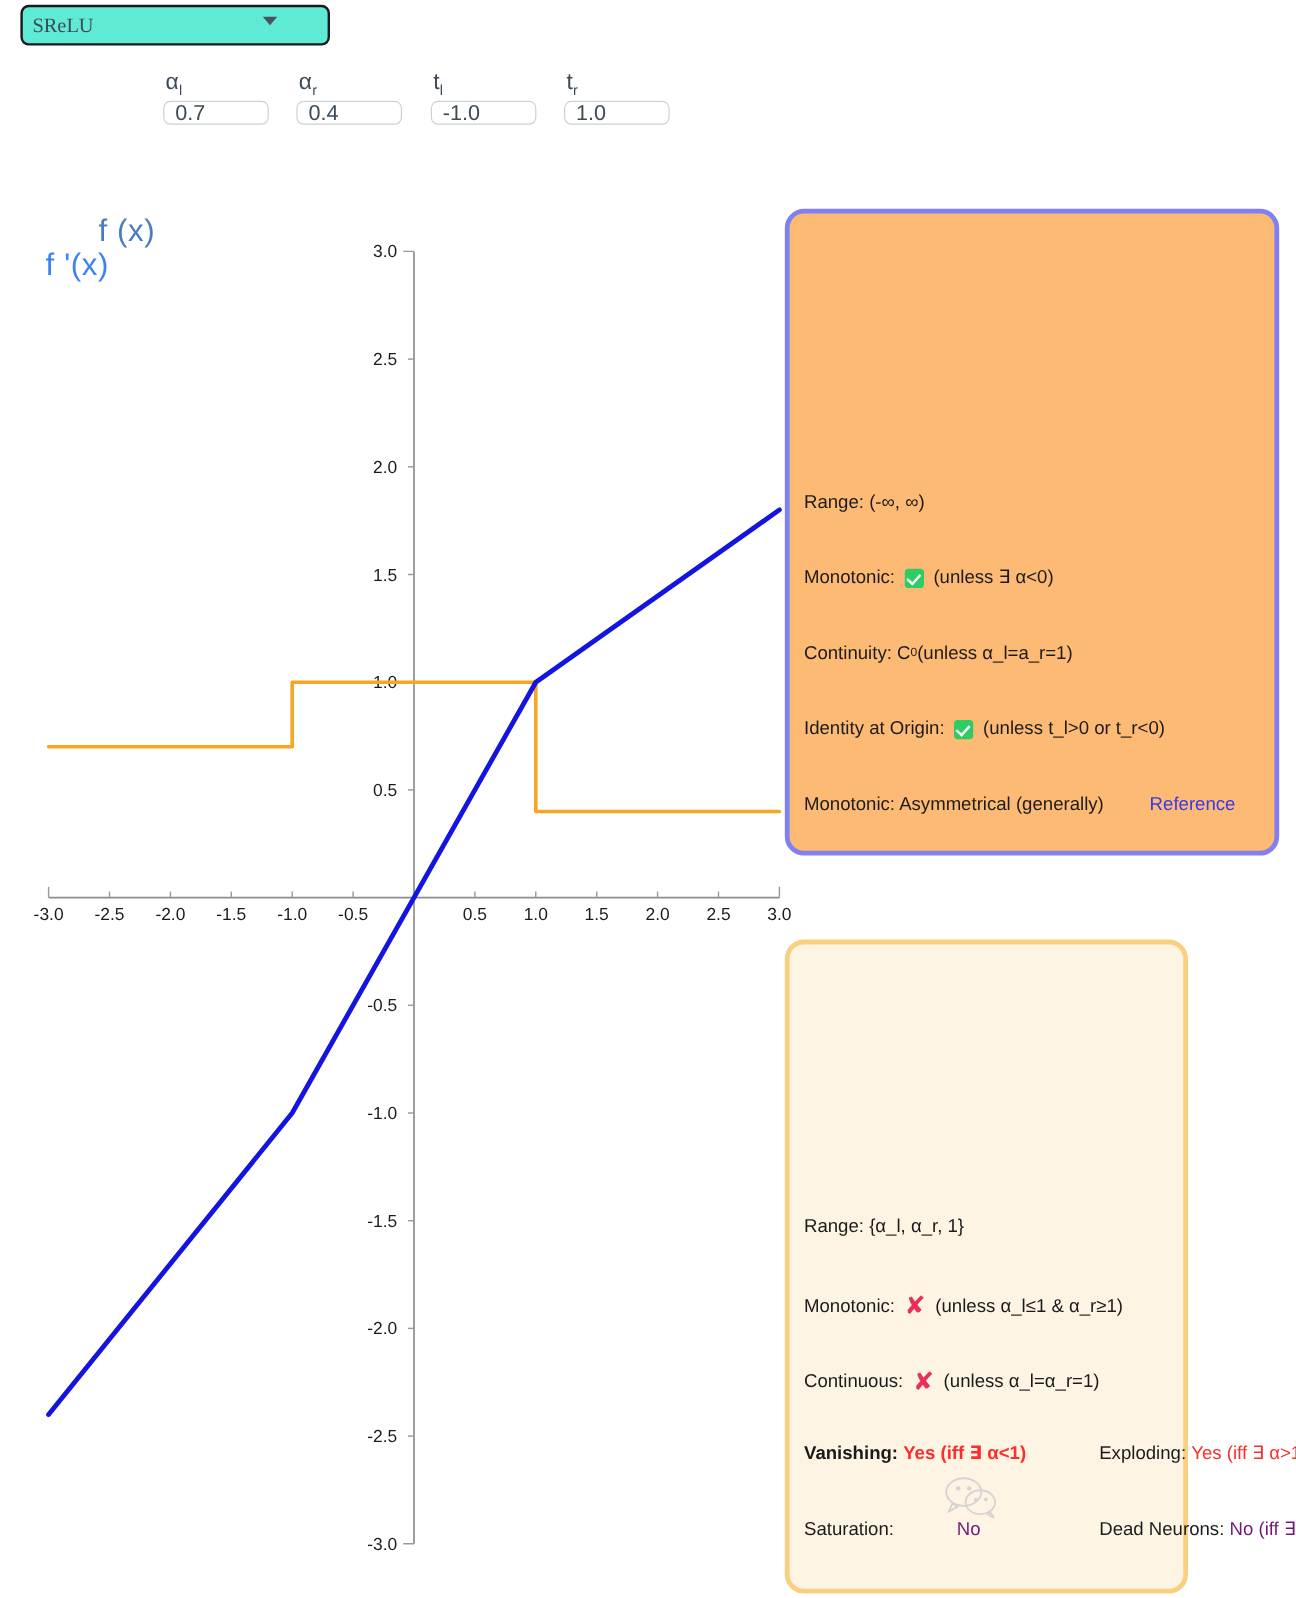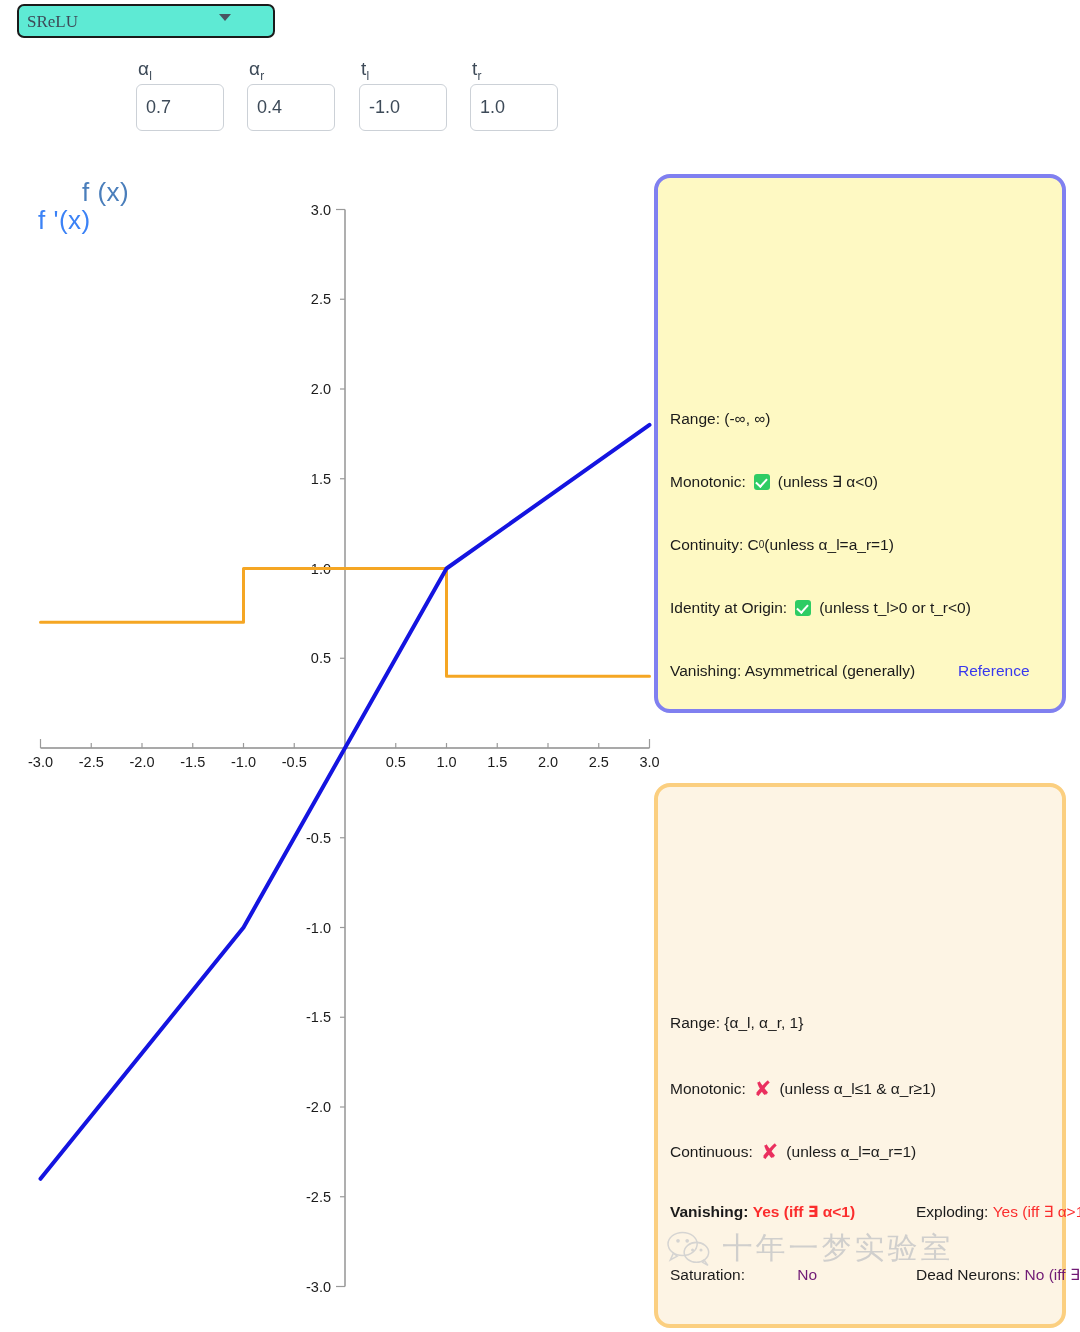--- a/index.html
+++ b/index.html
@@ -25,21 +25,21 @@
     border-top:7px solid #4a5260;
   }
 
   .param{position:absolute;}
   .param .plabel{
     position:absolute;top:0;left:2px;
     font-size:19px;color:#3d4a58;letter-spacing:.2px;white-space:nowrap;
   }
   .param .plabel sub{font-size:12px;}
   .param input{
-    position:absolute;top:26px;left:0;width:88px;height:47px;box-sizing:border-box;
+    position:absolute;top:26px;left:0;width:88px;height:20px;box-sizing:border-box;
     border:1px solid #ccd1d7;border-radius:6px;background:#fff;
     font-family:"Liberation Sans",sans-serif;font-size:18px;color:#3d4a58;
     padding:0 9px;
   }
   #param-al{left:136px;top:58px;}
   #param-ar{left:247px;top:58px;}
   #param-tl{left:359px;top:58px;}
   #param-tr{left:470px;top:58px;}
 
   
@@ -51,24 +51,24 @@
   #legend-fx{color:#4a7ebb;margin-left:44px;}
   #legend-dfx{color:#3b82f6;}
 
   
   .panel{
     position:absolute;box-sizing:border-box;border-radius:16px;
     font-size:15.5px;line-height:1;
   }
   #panel-properties{
     left:654px;top:174px;width:412px;height:539px;
-    background:#fef9c3;border:4px solid #8080f0;
+    background:#fdba74;border:4px solid #8080f0;
   }
   #panel-gradients{
-    left:654px;top:783px;width:412px;height:545px;
+    left:654px;top:783px;width:336px;height:545px;
     background:#fdf4e4;border:4px solid #fbcf80;
   }
   .prow{
     position:absolute;left:12px;white-space:nowrap;
     display:flex;align-items:center;
   }
   .tick-box{
     display:inline-block;width:16px;height:16px;border-radius:3px;
     background:#2ecc64;position:relative;margin:0 8px;flex:0 0 auto;
   }
@@ -218,21 +218,21 @@
     <span> (unless α_l=a_r=1)</span>
   </div>
 
   <div class="prow" id="p-identity">
     <span>Identity at Origin:</span>
     <span class="tick-box"></span>
     <span>(unless t_l&gt;0 or t_r&lt;0)</span>
   </div>
 
   <div class="prow" id="p-symmetry">
-    <span>Vanishing: Asymmetrical (generally)</span>
+    <span>Monotonic: Asymmetrical (generally)</span>
   </div>
   <div class="prow ref-link" id="p-reference">Reference</div>
 </div>
 
 <div class="panel" id="panel-gradients">
   <div class="prow" id="g-range">
     <span>Range: {α_l, α_r, 1}</span>
   </div>
 
   <div class="prow" id="g-monotonic">
@@ -274,14 +274,13 @@
   <svg id="wechat-icon" viewBox="0 0 60 46">
     <ellipse cx="21" cy="17" rx="19" ry="15" fill="none" stroke="#cfcfcf" stroke-width="2"></ellipse>
     <path d="M9 29 L5 38 L14 33 Z" fill="none" stroke="#cfcfcf" stroke-width="2"></path>
     <circle cx="15" cy="13" r="2.4" fill="#cfcfcf"></circle>
     <circle cx="27" cy="13" r="2.4" fill="#cfcfcf"></circle>
     <ellipse cx="39" cy="28" rx="16" ry="13" fill="none" stroke="#cfcfcf" stroke-width="2"></ellipse>
     <path d="M49 38 L54 45 L47 41 Z" fill="none" stroke="#cfcfcf" stroke-width="2"></path>
     <circle cx="34" cy="25" r="2" fill="#cfcfcf"></circle>
     <circle cx="45" cy="25" r="2" fill="#cfcfcf"></circle>
   </svg>
-  <span>十年一梦实验室</span>
 </div>
 
 </body></html>

